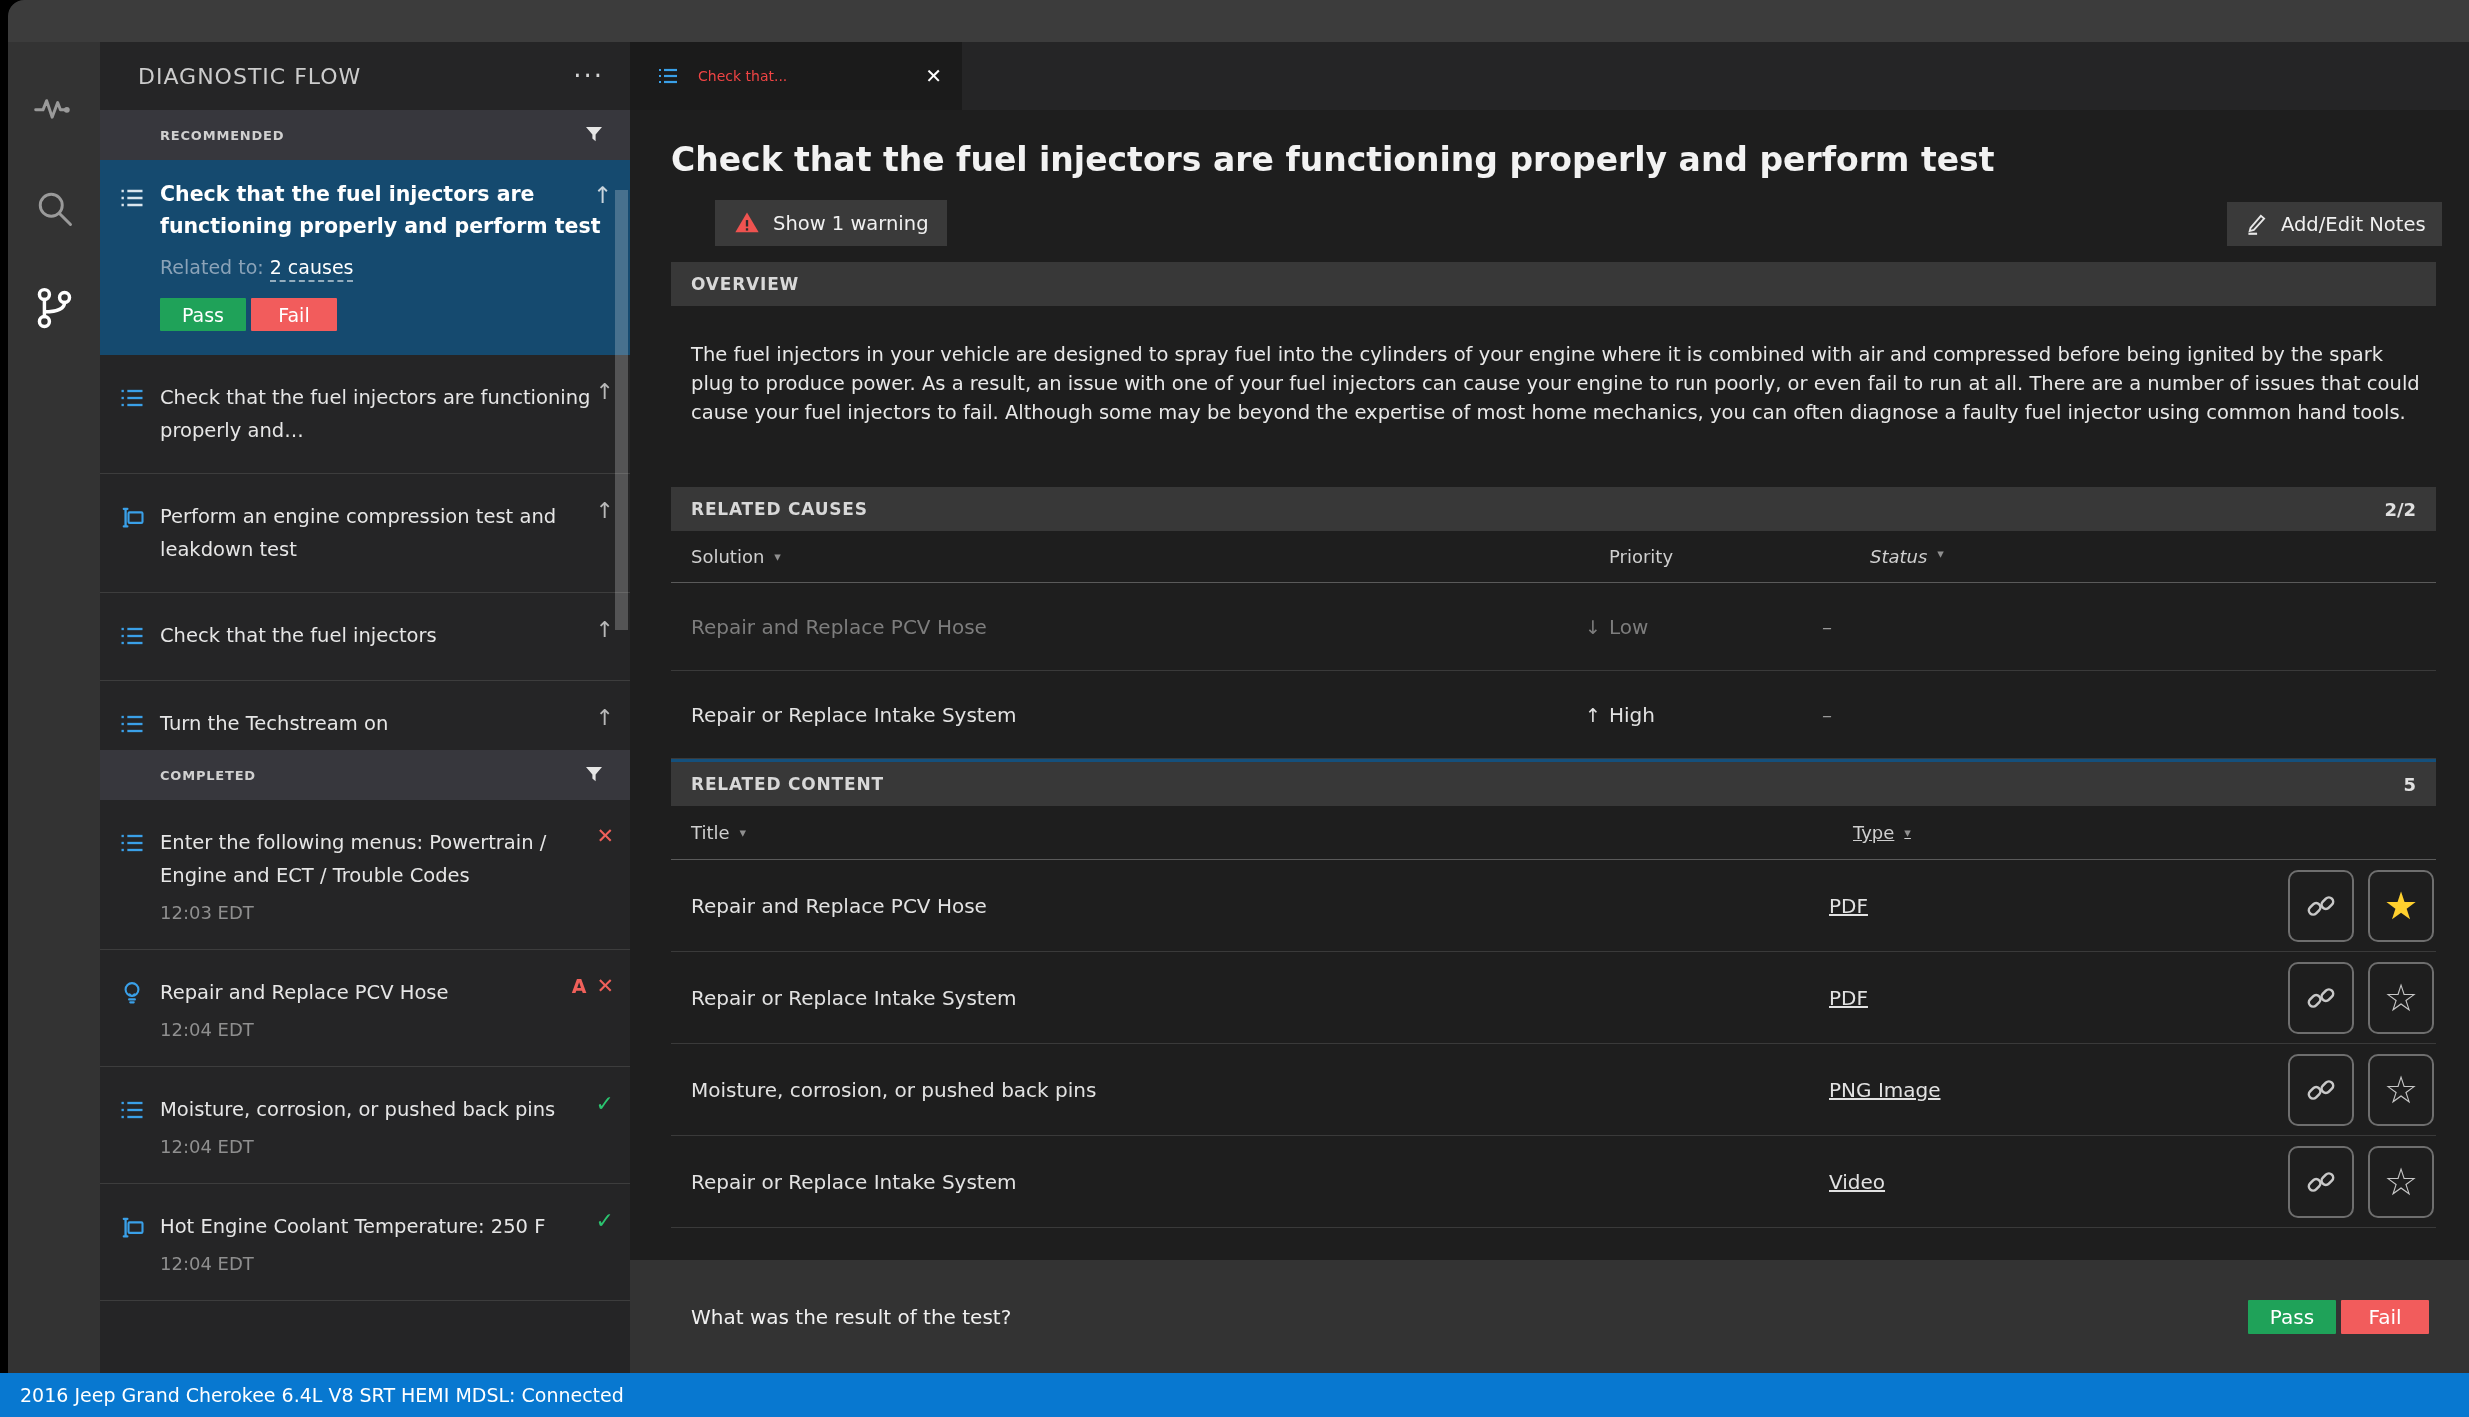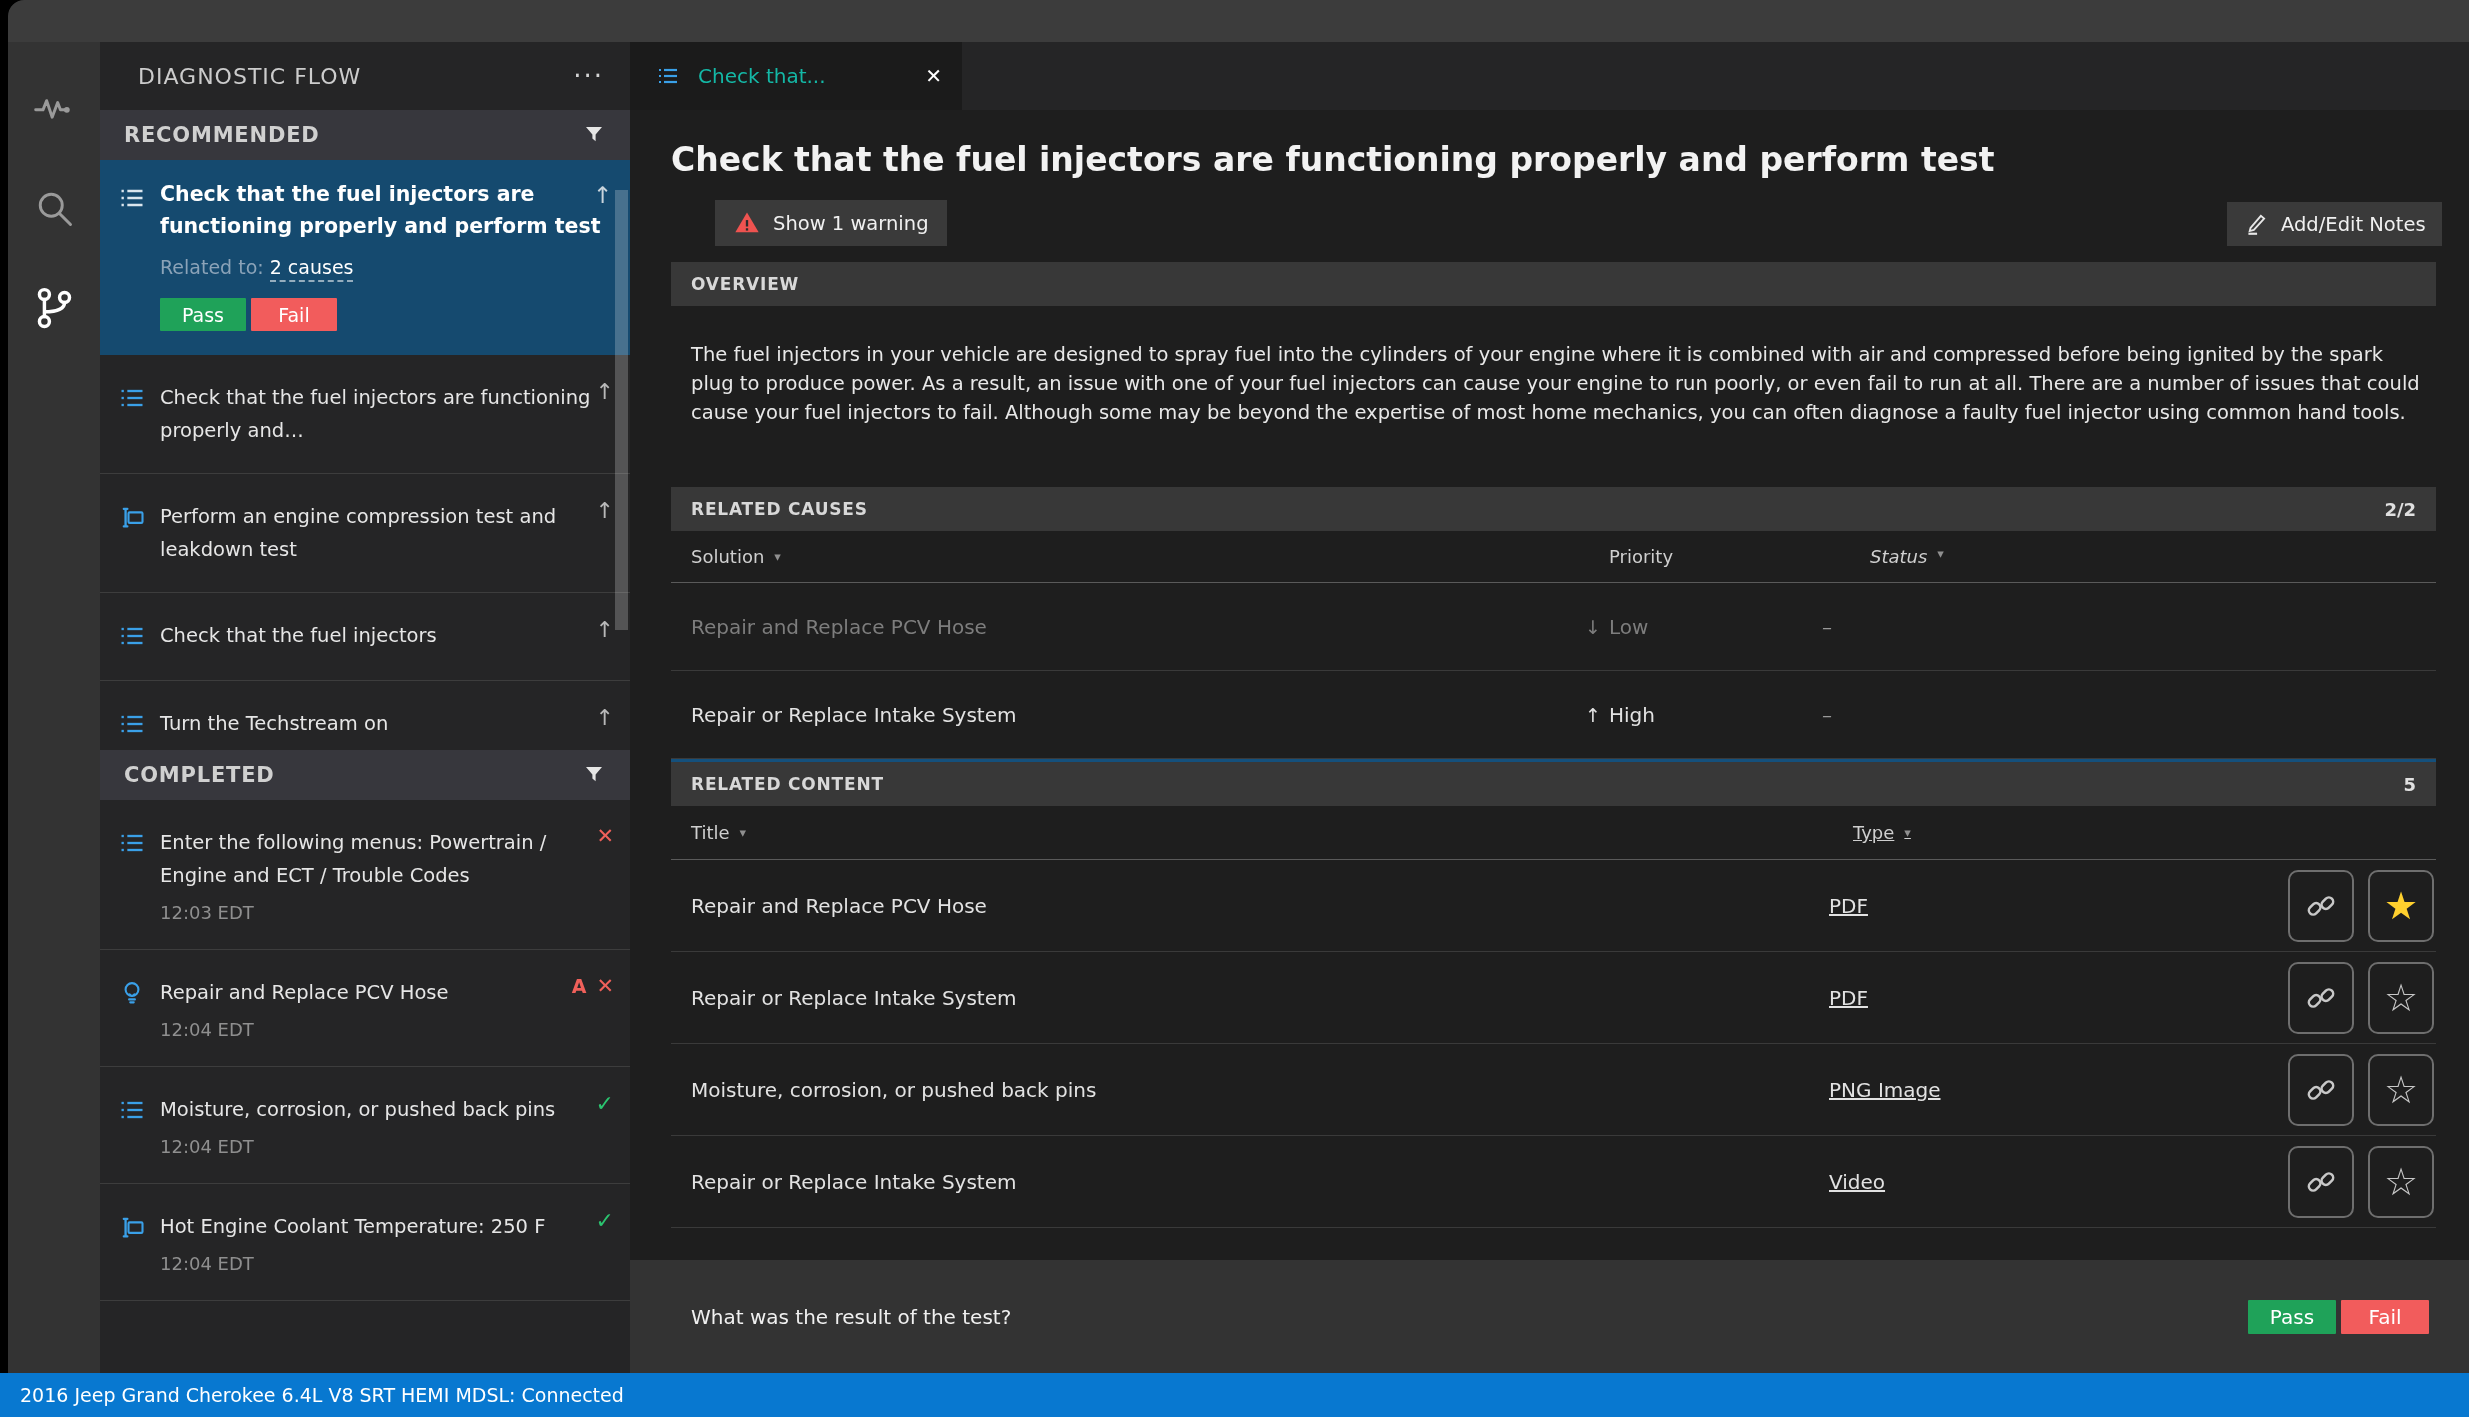--- a/index.html
+++ b/index.html
@@ -16,21 +16,21 @@
   .rail-icon{width:52px;height:52px;display:flex;align-items:center;justify-content:center;cursor:pointer;}
   .rail-icon svg{stroke:#9a9a9a;}
   .rail-icon.active svg{stroke:#ffffff;}
   .ri-1{margin-top:40px;} .ri-2{margin-top:48px;} .ri-3{margin-top:48px;}
   
   .sidebar{position:absolute;left:92px;top:42px;width:530px;bottom:0;background:#252526;overflow:hidden;}
   .sb-header{height:68px;display:flex;align-items:center;padding:0 26px 0 38px;}
   .sb-title{font-size:22px;letter-spacing:1px;color:#cccccc;flex:1;}
   .more-icon{color:#d4d4d4;font-size:26px;letter-spacing:2px;cursor:pointer;line-height:10px;}
   .sec-header{height:50px;background:#37373d;display:flex;align-items:center;padding:0 24px;position:relative;z-index:3;}
-  .sec-label{flex:1;font-size:21px;font-weight:bold;letter-spacing:.8px;color:#d0d0d0;}
+  .sec-label{flex:1;font-size:13px;font-weight:bold;letter-spacing:.8px;color:#d0d0d0;margin-left:36px;}
   .funnel-icon{cursor:pointer;display:flex;}
   
   .sb-card{background:#154a6f;padding:18px 14px 24px 18px;display:flex;cursor:pointer;position:relative;}
   .card-icon{margin:6px 14px 0 0;flex:none;}
   .card-body{flex:1;padding-right:6px;}
   .card-title{font-size:20.5px;font-weight:bold;line-height:32px;color:#ffffff;}
   .card-related{margin-top:14px;font-size:19px;color:#8ba3b8;}
   .card-causes{color:#ffffff;border-bottom:2px dashed rgba(255,255,255,.55);padding-bottom:2px;cursor:pointer;}
   .card-actions{margin-top:20px;display:flex;gap:5px;}
   .btn-pass,.btn-fail{border:none;width:86px;height:33px;font-size:19px;color:#fff;cursor:pointer;
@@ -50,21 +50,21 @@
   .glyph-a{color:#f0605a;font-weight:bold;font-size:19px;}
   .sb-item.clipped{height:55px;padding-bottom:0;overflow:hidden;border-bottom:none;}
   .sec-header.overlap{margin-top:-12px;}
   .sb-scrollthumb{position:absolute;right:2px;top:148px;width:13px;height:440px;background:rgba(255,255,255,.22);z-index:5;}
   
   .main{position:absolute;left:622px;top:42px;right:0;bottom:0;background:#1e1e1e;}
   .tabstrip{position:absolute;left:0;top:0;right:0;height:68px;background:#252526;}
   .tab{position:absolute;left:0;top:0;width:286px;height:68px;background:#1b1b1b;display:flex;
        align-items:center;padding:0 20px 0 26px;cursor:pointer;}
   .tab-icon{margin-right:18px;display:flex;}
-  .tab-label{flex:1;font-size:20px;color:#14b8a6;}
+  .tab-label{flex:1;font-size:14px;color:#ef4444;}
   .tab-close{color:#ffffff;font-size:20px;font-weight:bold;cursor:pointer;}
   .page-title{position:absolute;top:76px;left:41px;width:1765px;font-size:33px;color:#f2f2f2;white-space:nowrap;}
   .warn-btn{position:absolute;top:158px;left:41px;height:46px;background:#3a3a3a;border:none;color:#f0f0f0;
        display:flex;align-items:center;gap:12px;padding:0 18px;font-size:19.5px;font-family:inherit;cursor:pointer;margin-left:44px;}
   .notes-btn{position:absolute;top:160px;left:1597px;height:44px;background:#3a3a3a;border:none;color:#f0f0f0;
        display:flex;align-items:center;gap:12px;padding:0 16px;font-size:19.5px;font-family:inherit;cursor:pointer;}
   .sec-bar{position:absolute;left:41px;width:1765px;height:44px;background:#383838;display:flex;align-items:center;
        padding:0 20px;box-sizing:border-box;}
   .sec-bar .sb-lab{flex:1;font-size:17px;font-weight:bold;letter-spacing:.8px;color:#d8d8d8;}
   .sec-count{font-size:18px;font-weight:bold;color:#e0e0e0;}

